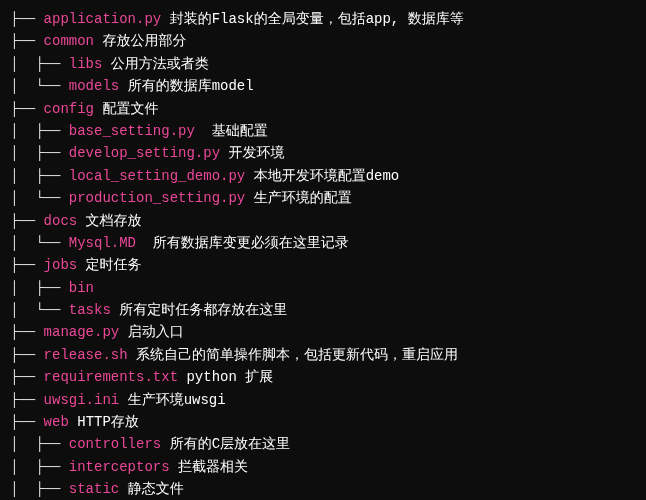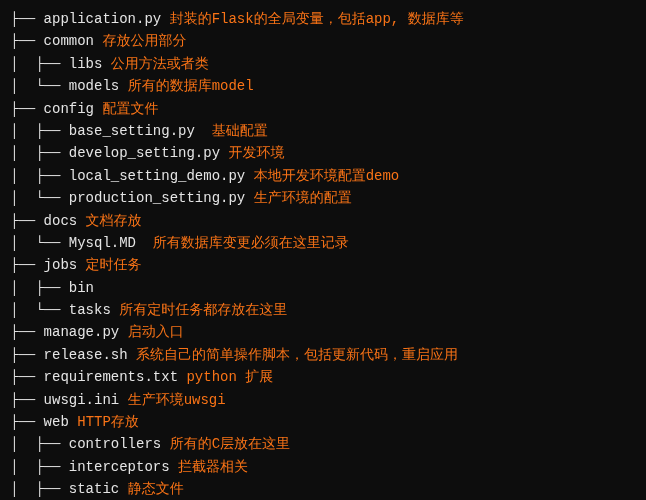--- a/index.html
+++ b/index.html
@@ -18,25 +18,25 @@
       min-height: 500px;
     }
     .tree-container {
       white-space: pre;
     }
     .tree-line {
       display: block;
       white-space: pre;
     }
     .tree-line .item-name {
-      color: #e5e5e5;
+      color: #ec4899;
       text-align: center;
     }
     .tree-line .item-desc {
-      color: #f97316;
+      color: #ffffff;
     }
     .prefix {
       color: #e0e0e0;
     }
   </style>
 </head>
 <body>
 
 <div class="tree-container"><span class="tree-line"><span class="prefix">├── </span><span class="item-name">application.py</span><span class="item-desc"> 封装的Flask的全局变量，包括app, 数据库等</span></span><span class="tree-line"><span class="prefix">├── </span><span class="item-name">common</span><span class="item-desc"> 存放公用部分</span></span><span class="tree-line"><span class="prefix">│  ├── </span><span class="item-name">libs</span><span class="item-desc"> 公用方法或者类</span></span><span class="tree-line"><span class="prefix">│  └── </span><span class="item-name">models</span><span class="item-desc"> 所有的数据库model</span></span><span class="tree-line"><span class="prefix">├── </span><span class="item-name">config</span><span class="item-desc"> 配置文件</span></span><span class="tree-line"><span class="prefix">│  ├── </span><span class="item-name">base_setting.py</span><span class="item-desc">  基础配置</span></span><span class="tree-line"><span class="prefix">│  ├── </span><span class="item-name">develop_setting.py</span><span class="item-desc"> 开发环境</span></span><span class="tree-line"><span class="prefix">│  ├── </span><span class="item-name">local_setting_demo.py</span><span class="item-desc"> 本地开发环境配置demo</span></span><span class="tree-line"><span class="prefix">│  └── </span><span class="item-name">production_setting.py</span><span class="item-desc"> 生产环境的配置</span></span><span class="tree-line"><span class="prefix">├── </span><span class="item-name">docs</span><span class="item-desc"> 文档存放</span></span><span class="tree-line"><span class="prefix">│  └── </span><span class="item-name">Mysql.MD</span><span class="item-desc">  所有数据库变更必须在这里记录</span></span><span class="tree-line"><span class="prefix">├── </span><span class="item-name">jobs</span><span class="item-desc"> 定时任务</span></span><span class="tree-line"><span class="prefix">│  ├── </span><span class="item-name">bin</span><span class="item-desc"></span></span><span class="tree-line"><span class="prefix">│  └── </span><span class="item-name">tasks</span><span class="item-desc"> 所有定时任务都存放在这里</span></span><span class="tree-line"><span class="prefix">├── </span><span class="item-name">manage.py</span><span class="item-desc"> 启动入口</span></span><span class="tree-line"><span class="prefix">├── </span><span class="item-name">release.sh</span><span class="item-desc"> 系统自己的简单操作脚本，包括更新代码，重启应用</span></span><span class="tree-line"><span class="prefix">├── </span><span class="item-name">requirements.txt</span><span class="item-desc"> python 扩展</span></span><span class="tree-line"><span class="prefix">├── </span><span class="item-name">uwsgi.ini</span><span class="item-desc"> 生产环境uwsgi</span></span><span class="tree-line"><span class="prefix">├── </span><span class="item-name">web</span><span class="item-desc"> HTTP存放</span></span><span class="tree-line"><span class="prefix">│  ├── </span><span class="item-name">controllers</span><span class="item-desc"> 所有的C层放在这里</span></span><span class="tree-line"><span class="prefix">│  ├── </span><span class="item-name">interceptors</span><span class="item-desc"> 拦截器相关</span></span><span class="tree-line"><span class="prefix">│  ├── </span><span class="item-name">static</span><span class="item-desc"> 静态文件</span></span></div>
 

